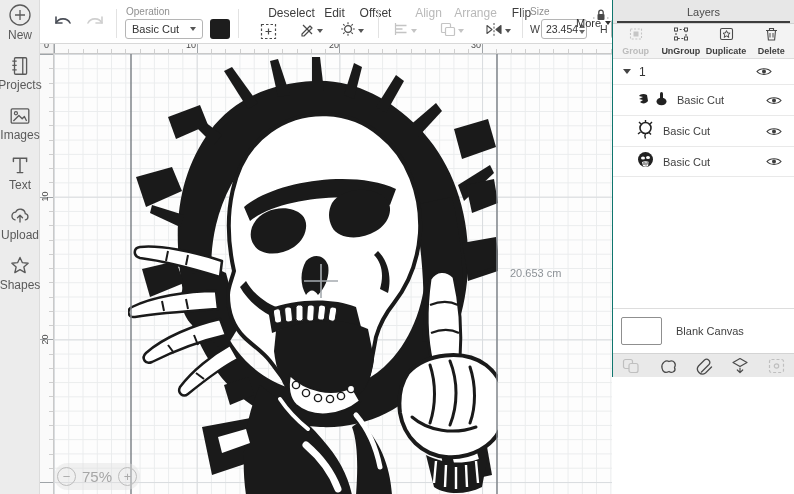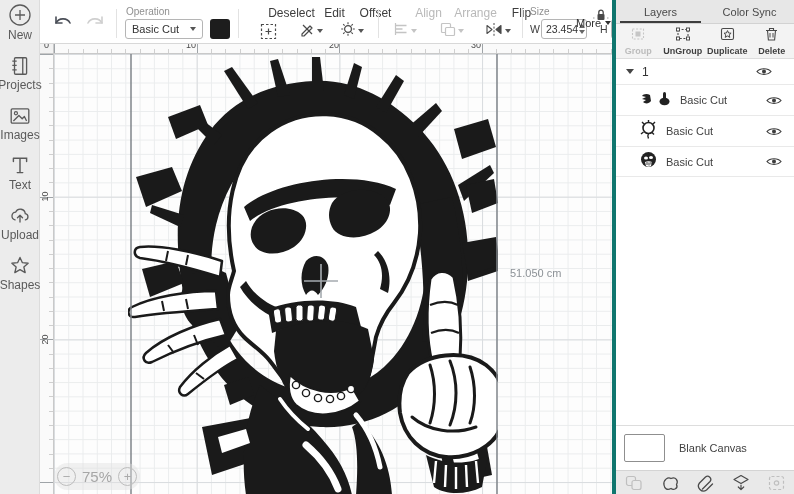--- a/index.html
+++ b/index.html
@@ -60,21 +60,21 @@
   .vrl{position:absolute;left:-5px;width:20px;text-align:center;font-size:9px;color:#4a4a4a;line-height:1;transform:rotate(-90deg);z-index:5;}
   .sel-line{position:absolute;top:14px;height:440px;width:2px;background:#7f848a;opacity:.75;z-index:8;}
   .artwork{position:absolute;left:88px;top:15px;width:370px;height:440px;z-index:6;cursor:move;}
   .dim-label{position:absolute;left:470px;top:227px;font-size:11px;color:#8d9297;z-index:9;}
   .zoom-pill{position:absolute;left:14px;top:423px;width:86px;height:27px;background:rgba(225,225,225,.45);border-radius:14px;
     display:flex;align-items:center;justify-content:space-between;padding:0 3px;z-index:12;}
   .zoom-btn{width:19px;height:19px;border:1px solid #bdbdbd;border-radius:50%;color:#aaa;font-size:13px;line-height:17px;text-align:center;cursor:pointer;}
   .zoom-val{font-size:15px;color:#a6a6a6;}
 
   
-  .rpanel{position:absolute;left:612px;top:0;width:182px;height:494px;background:#fff;border-left:4px solid #0f766e;z-index:30;}
+  .rpanel{position:absolute;left:612px;top:0;width:182px;height:377px;background:#fff;border-left:1px solid #0f766e;z-index:30;}
   .tabs{height:24px;background:#e7e7e7;display:flex;border-bottom:1px solid #d2d2d2;}
   .tab{flex:1;display:flex;align-items:center;justify-content:center;font-size:11px;color:#4a4a4a;position:relative;cursor:pointer;}
   .tab.active::after{content:"";position:absolute;left:4px;right:4px;bottom:0;height:2px;background:#3d3d3d;}
   .actions{height:35px;background:#f3f3f3;display:flex;border-bottom:1px solid #dddddd;font-weight:bold;}
   .action{flex:1;display:flex;flex-direction:column;align-items:center;justify-content:center;gap:2px;cursor:pointer;}
   .action .albl{font-size:9px;color:#3f3f3f;line-height:1;}
   .action.disabled .albl{color:#bcbcbc;}
   .grp-row{height:25px;display:flex;align-items:center;padding:0 10px;cursor:pointer;}
   .grp-caret{width:0;height:0;border-left:4px solid transparent;border-right:4px solid transparent;border-top:5px solid #444;margin-right:8px;}
   .grp-name{font-size:12px;color:#333;}
@@ -285,21 +285,21 @@
     <div class="corner"></div>
     <span class="hrl" style="left:4px">0</span>
     <span class="hrl" style="left:146px">10</span>
     <span class="hrl" style="left:289px">20</span>
     <span class="hrl" style="left:431px">30</span>
     <span class="vrl" style="top:152px">10</span>
     <span class="vrl" style="top:295px">20</span>
 
     <span class="sel-line" style="left:90px"></span>
     <span class="sel-line" style="left:456px"></span>
-    <span class="dim-label">51.050 cm</span>
+    <span class="dim-label">20.653 cm</span>
 
     <div class="artwork">
       <svg width="370" height="440" viewBox="0 0 370 440">
         <g fill="#1a1a1a" stroke="none">
 
           <path fill-rule="evenodd" d="M186,26 C140,28 104,46 82,76 C58,108 48,148 50,192 C52,240 64,284 90,318 C114,350 150,370 192,372 C238,374 278,354 304,320 C330,286 342,240 340,194 C338,146 320,102 290,72 C262,44 226,24 186,26 Z
           M186,64 C222,64 252,84 272,112 C292,142 300,178 298,214 C296,252 282,288 256,312 C232,334 198,342 166,334 C134,326 108,302 94,270 C82,240 80,204 88,170 C98,128 122,94 158,76 C168,70 178,66 186,64 Z"></path>
 
           <path d="M120,54 96,16 104,12 130,48 Z"></path>
             <path d="M150,42 142,6 150,4 162,40 Z"></path>
@@ -395,21 +395,20 @@
     <div class="zoom-pill">
       <span class="zoom-btn">−</span>
       <span class="zoom-val">75%</span>
       <span class="zoom-btn">+</span>
     </div>
   </div>
 
   <aside class="rpanel">
     <div class="tabs">
       <div class="tab active">Layers</div>
-      <div class="tab">Color Sync</div>
     </div>
     <div class="actions">
       <div class="action disabled">
         <span>
           <svg width="16" height="14" viewBox="0 0 16 14">
               <rect x="2.5" y="2" width="11" height="10" fill="none" stroke="#c6c6c6" stroke-width="1.1" stroke-dasharray="2 1.6"></rect>
               <rect x="5.5" y="4.5" width="5" height="5" fill="#c6c6c6"></rect>
             </svg>
         </span>
         <span class="albl">Group</span>

